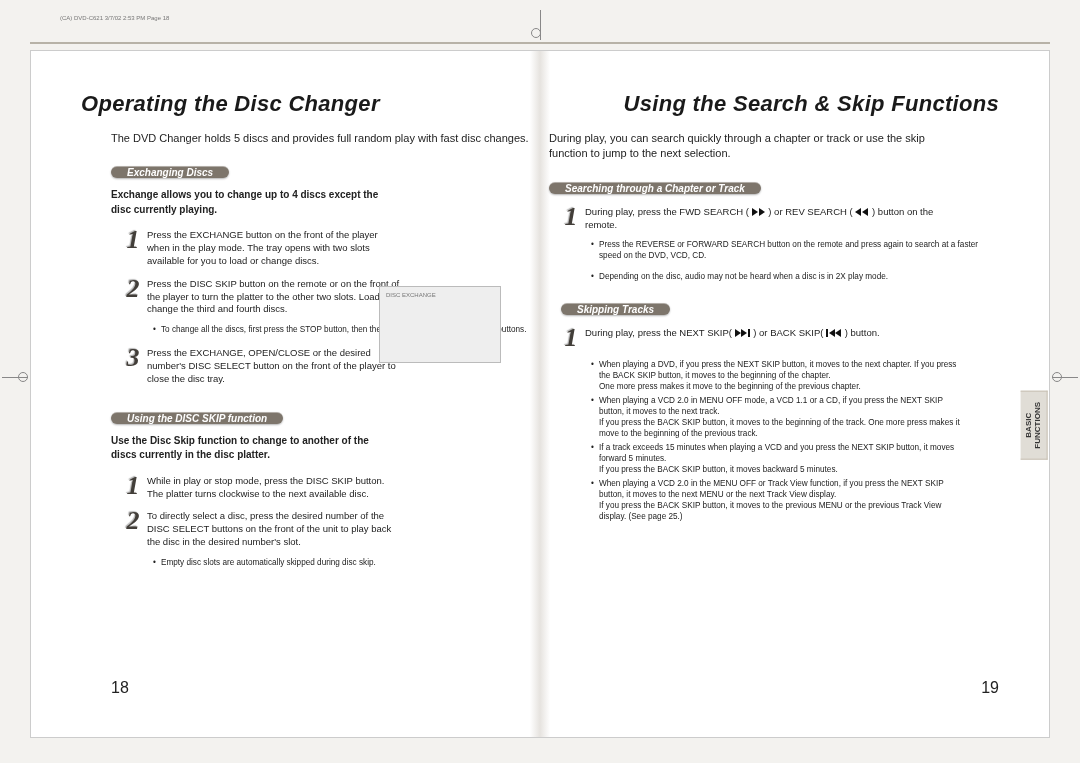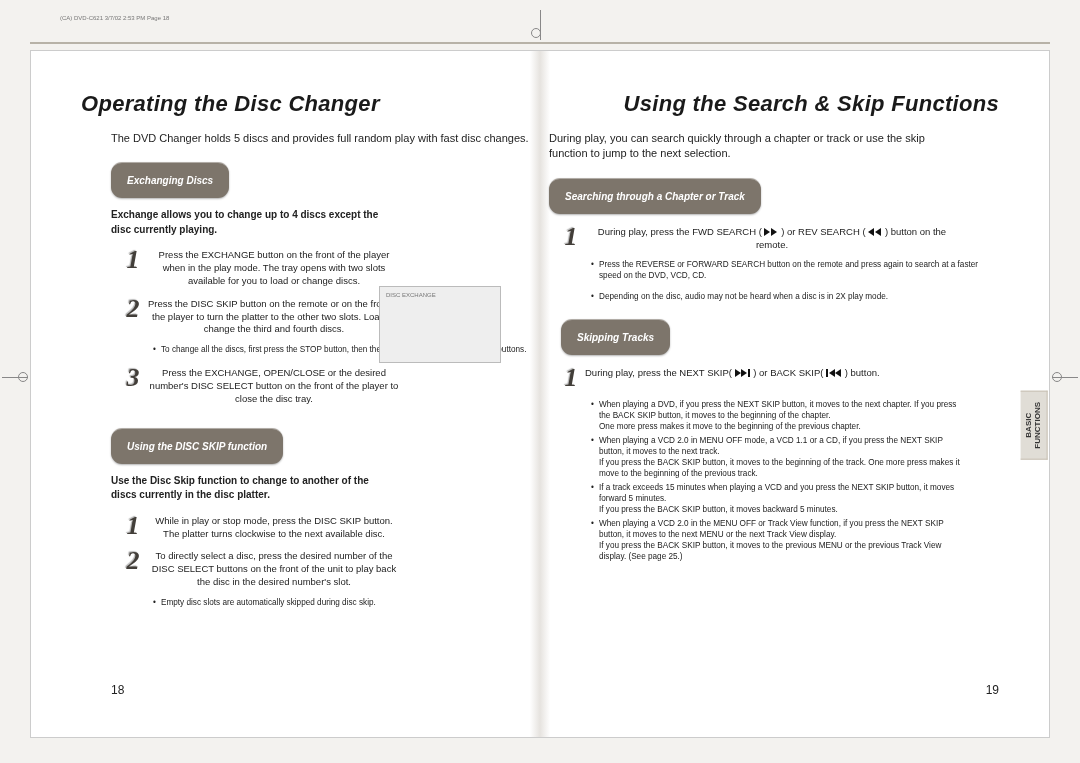--- a/index.html
+++ b/index.html
@@ -110,21 +110,21 @@
     margin: 0 0 16px 30px;
     color: #222;
   }
   .lozenge {
     display: inline-block;
     background: #7d756b;
     color: #fff;
     font-size: 10px;
     font-weight: bold;
     font-style: italic;
-    padding: 12px 16px;
+    padding: 0 16px;
     border-radius: 11px;
     border-top: 1px solid rgba(255,255,255,0.4);
     box-shadow: 0 1px 2px rgba(0,0,0,0.3);
     margin-left: 30px;
     margin-bottom: 10px;
   }
   .sub-intro {
     font-size: 10px;
     line-height: 1.45;
     margin: 0 0 10px 30px;
@@ -148,21 +148,20 @@
     color: #423e39;
     text-shadow: 1px 1px 0 rgba(255,255,255,0.6), -1px -1px 1px rgba(0,0,0,0.3);
     flex: 0 0 24px;
     margin-right: 2px;
   }
   .step-text {
     font-size: 9.5px;
     line-height: 1.35;
     padding-top: 2px;
     color: #222;
-    text-align: center;
   }
   .bullet-list {
     list-style: none;
     padding: 0;
     margin: 4px 0 10px 72px;
   }
   .bullet-list li {
     font-size: 8.2px;
     line-height: 1.35;
     color: #222;
@@ -206,21 +205,21 @@
     font-size: 8.2px;
     margin: 3px 0 18px 72px;
     color: #222;
     position: relative;
     padding-left: 8px;
   }
   .footnote::before { content: "•"; position: absolute; left: 0; }
   .page-num {
     position: absolute;
     bottom: 0;
-    font-size: 12px;
+    font-size: 16px;
     color: #222;
   }
   .page-num.l { left: 30px; }
   .page-num.r { right: 0; }
   .side-tab {
     position: absolute;
     right: 1px;
     top: 340px;
     background: #e0ddd6;
     border: 1px solid #c7c0b3;

